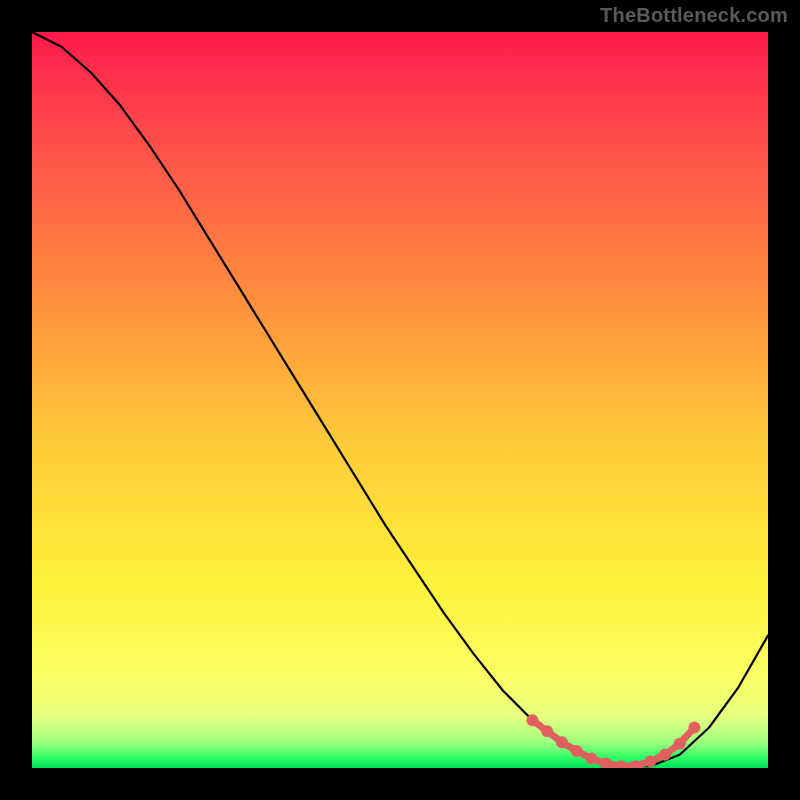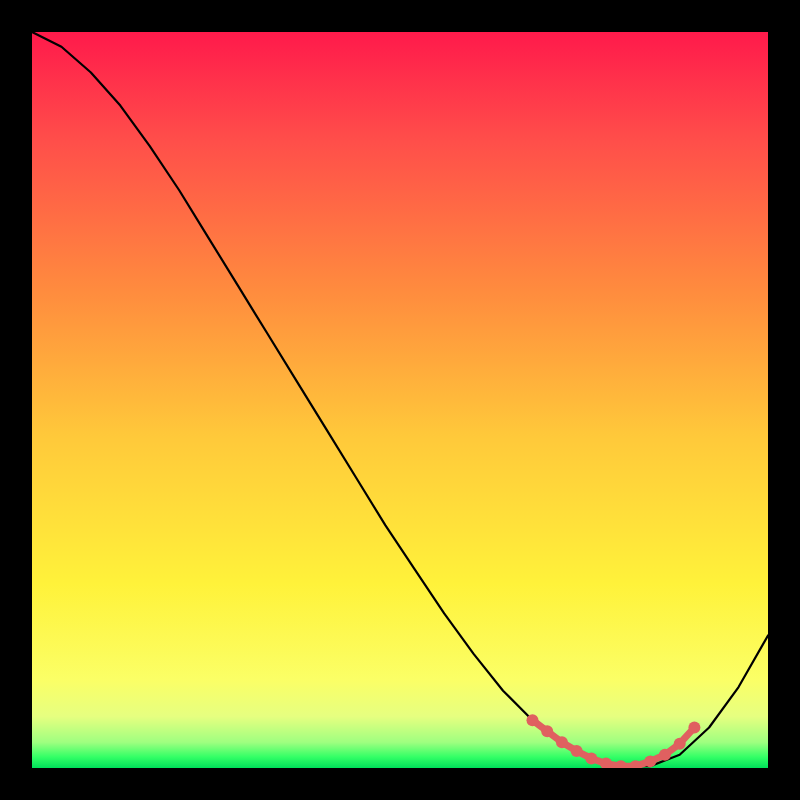--- a/index.html
+++ b/index.html
@@ -7,20 +7,21 @@
   .container { position: relative; width: 800px; height: 800px; background: #000; }
   .watermark { position: absolute; top: 4px; right: 12px; color: #5a5a5a; font-size: 20px; font-weight: bold; letter-spacing: 0.2px; }
   .plot-area { position: absolute; left: 32px; top: 32px; width: 736px; height: 736px; }
   svg.bg { position: absolute; inset: 0; width: 100%; height: 100%; }
   svg.overlay { position: absolute; inset: 0; width: 100%; height: 100%; }
 </style>
 </head>
 <body>
 
 <div class="container">
+  <div class="watermark">TheBottleneck.com</div>
   <div class="plot-area">
     <svg class="bg" viewBox="0 0 736 736" preserveAspectRatio="none">
       <defs>
         <linearGradient id="grad" x1="0" y1="0" x2="0" y2="1">
             <stop offset="0.00%" stop-color="#ff1a4b"></stop>
             <stop offset="15.00%" stop-color="#ff4f4a"></stop>
             <stop offset="35.00%" stop-color="#ff8b3e"></stop>
             <stop offset="55.00%" stop-color="#ffc93a"></stop>
             <stop offset="75.00%" stop-color="#fff23a"></stop>
             <stop offset="88.00%" stop-color="#fbff66"></stop>

